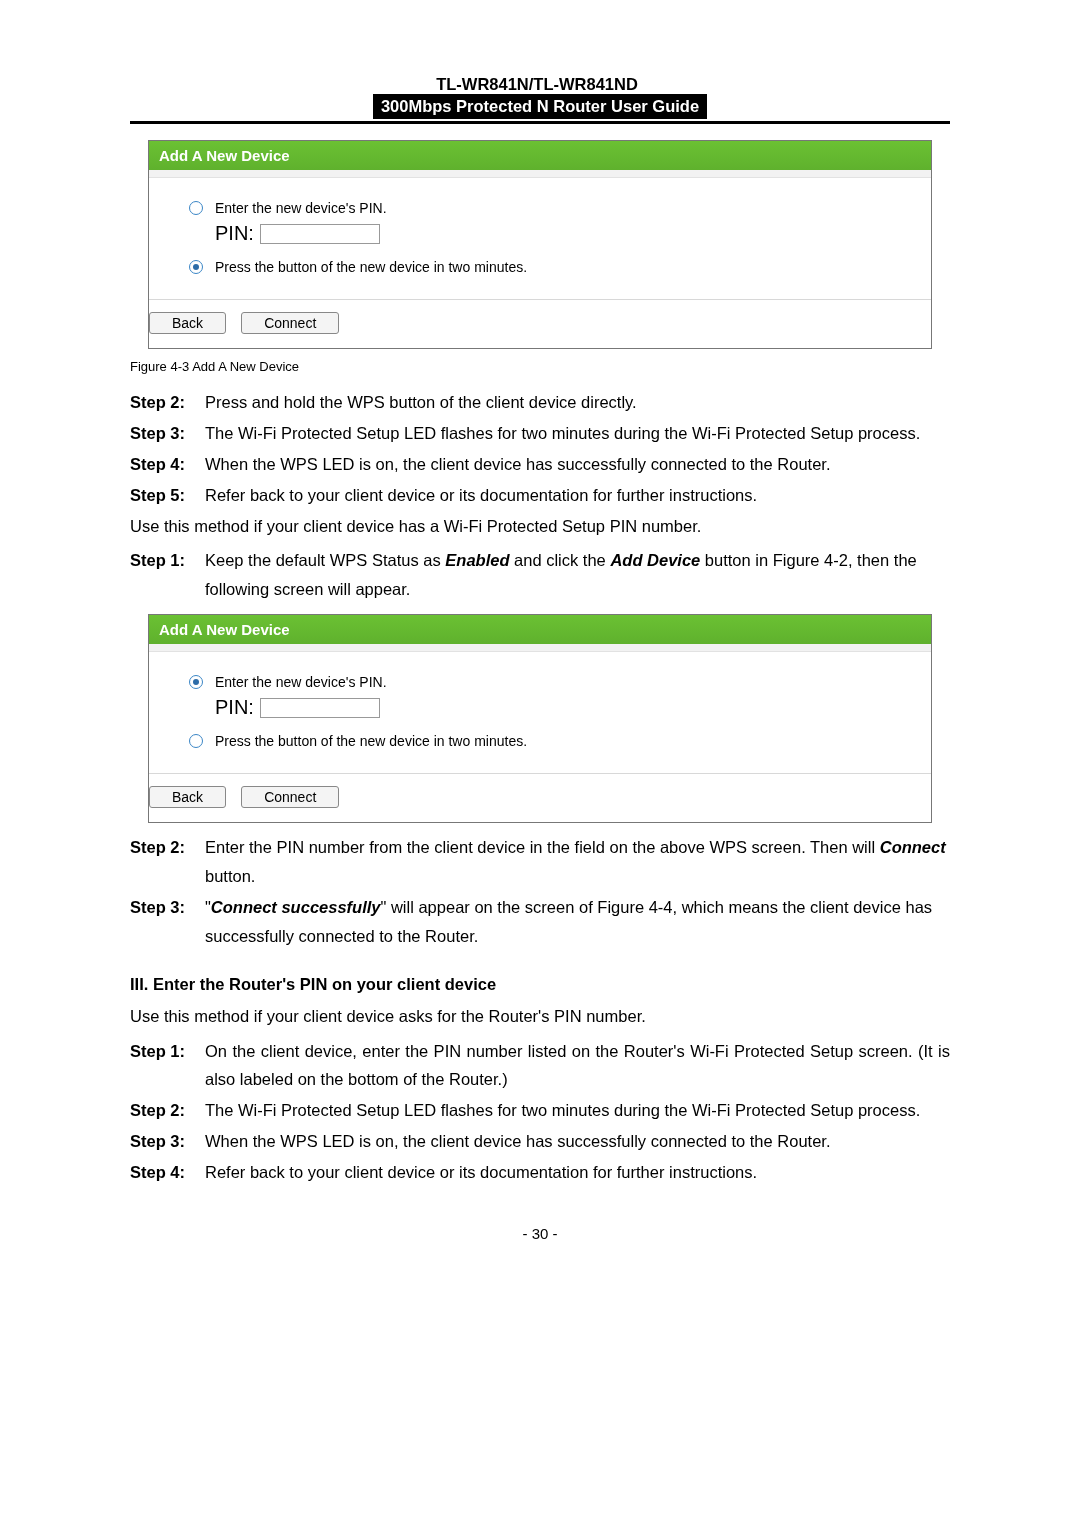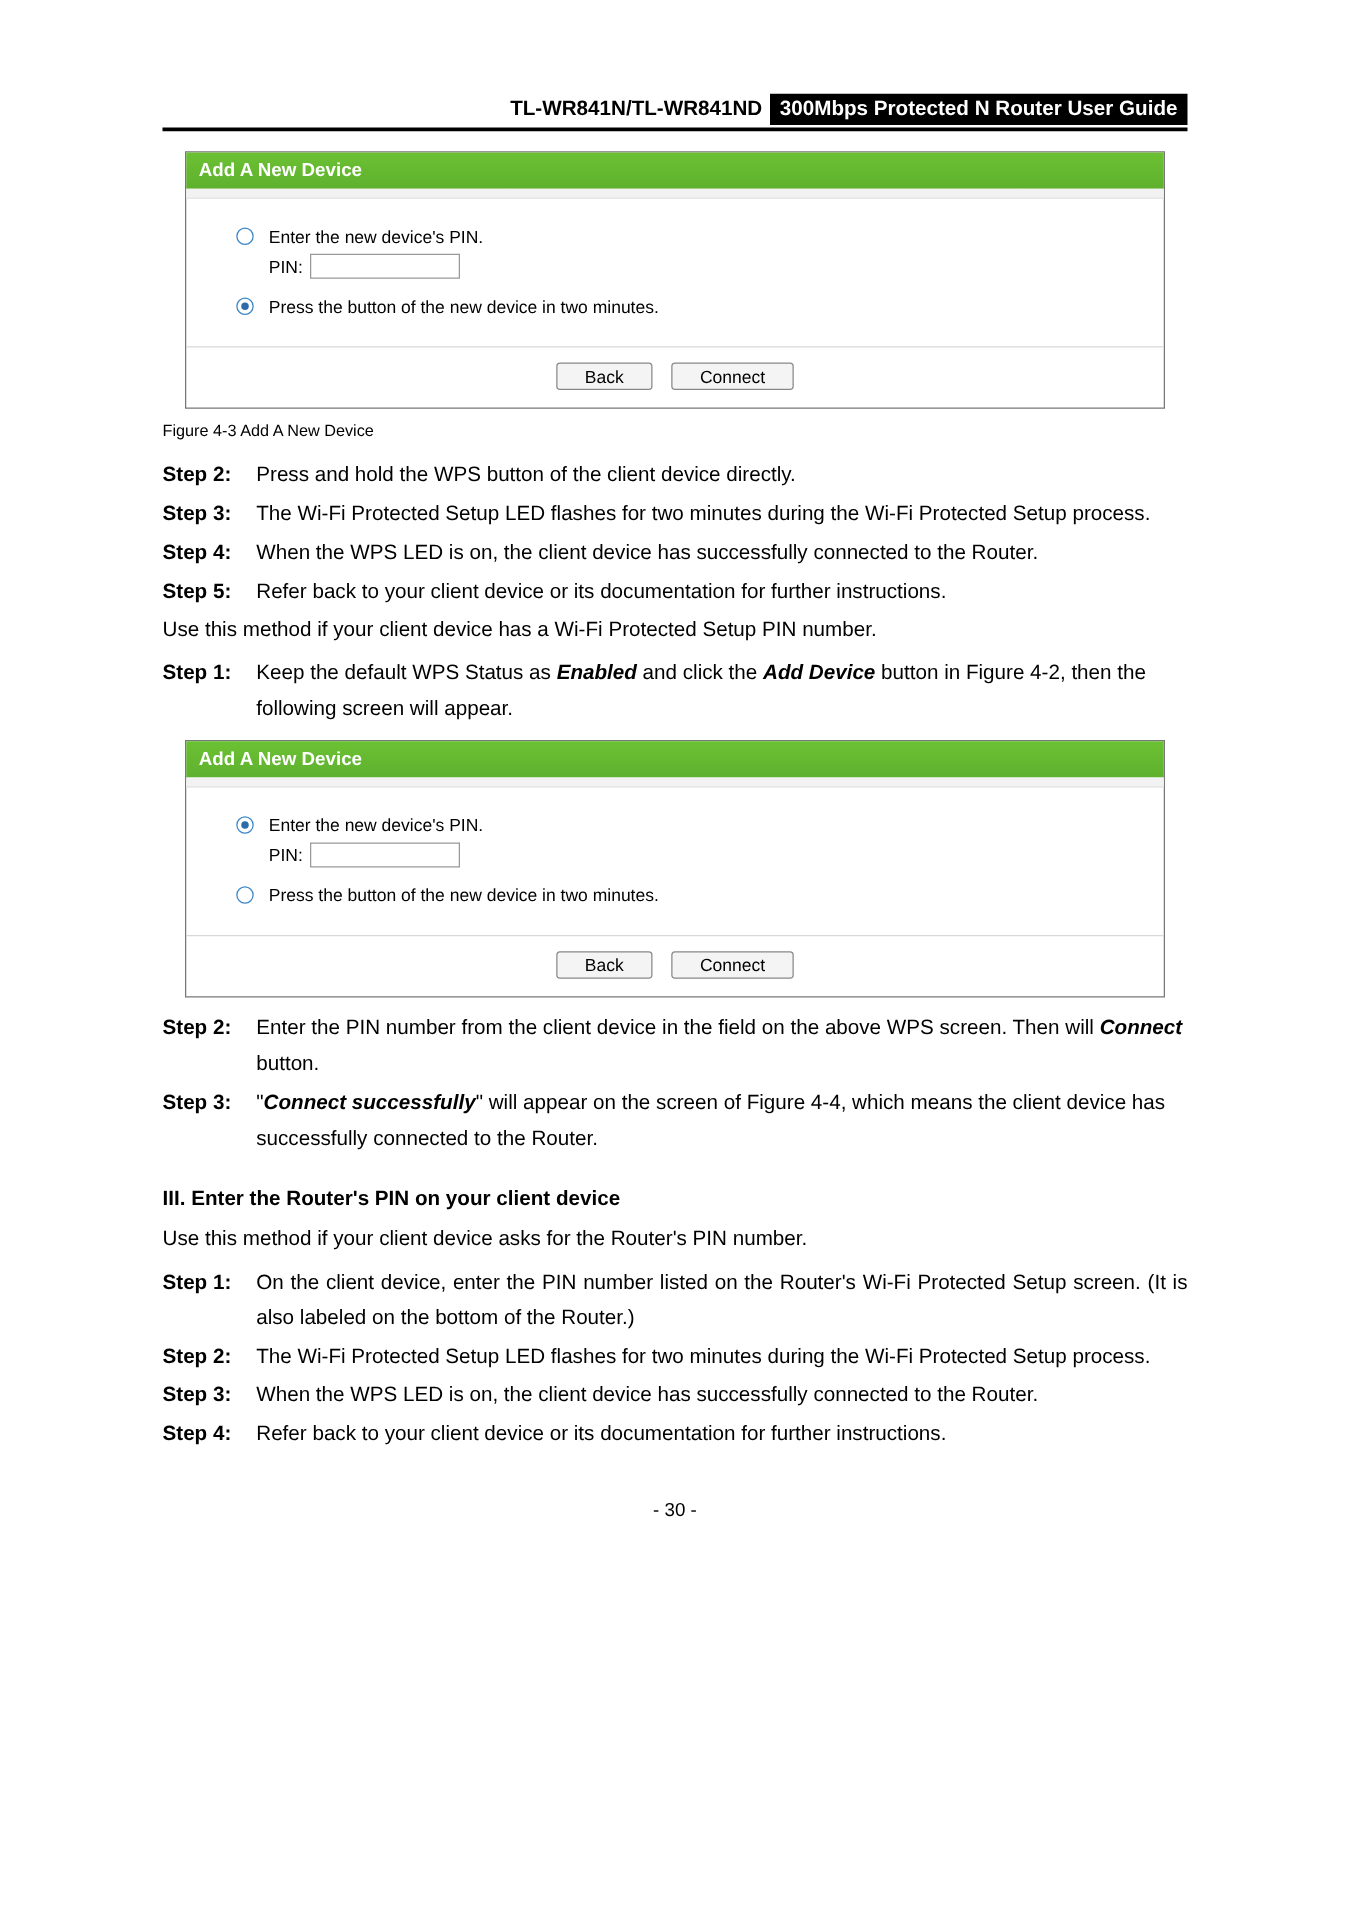--- a/index.html
+++ b/index.html
@@ -15,20 +15,21 @@
     }
     .header-bar {
       display: flex;
       justify-content: flex-end;
       align-items: center;
       border-bottom: 3px solid #000;
       padding-bottom: 2px;
       margin-bottom: 16px;
       font-weight: bold;
       font-size: 16.5px;
+      flex-direction: column;
     }
     .header-left { padding-right: 6px; }
     .header-right {
       background: #000;
       color: #fff;
       padding: 3px 8px;
     }
     .dialog {
       border: 1px solid #777;
       margin: 0 18px 10px 18px;
@@ -69,31 +70,31 @@
       content: "";
       width: 6px; height: 6px;
       background: #2c6ca8;
       border-radius: 50%;
     }
     .pin-row {
       margin: 6px 0 14px 26px;
       display: flex;
       align-items: center;
       gap: 6px;
-      font-size: 14px;
+      font-size: 20px;
     }
     .pin-input {
       width: 120px; height: 20px;
       border: 1px solid #999;
     }
     .dialog-footer {
       border-top: 1px solid #d8d8d8;
       padding: 12px 0 14px 0;
       display: flex;
-      justify-content: center;
+      justify-content: flex-start;
       gap: 15px;
     }
     .btn {
       font-size: 14px;
       padding: 2px 22px;
       background: #f4f4f4;
       border: 1px solid #888;
       border-radius: 3px;
       cursor: pointer;
     }

